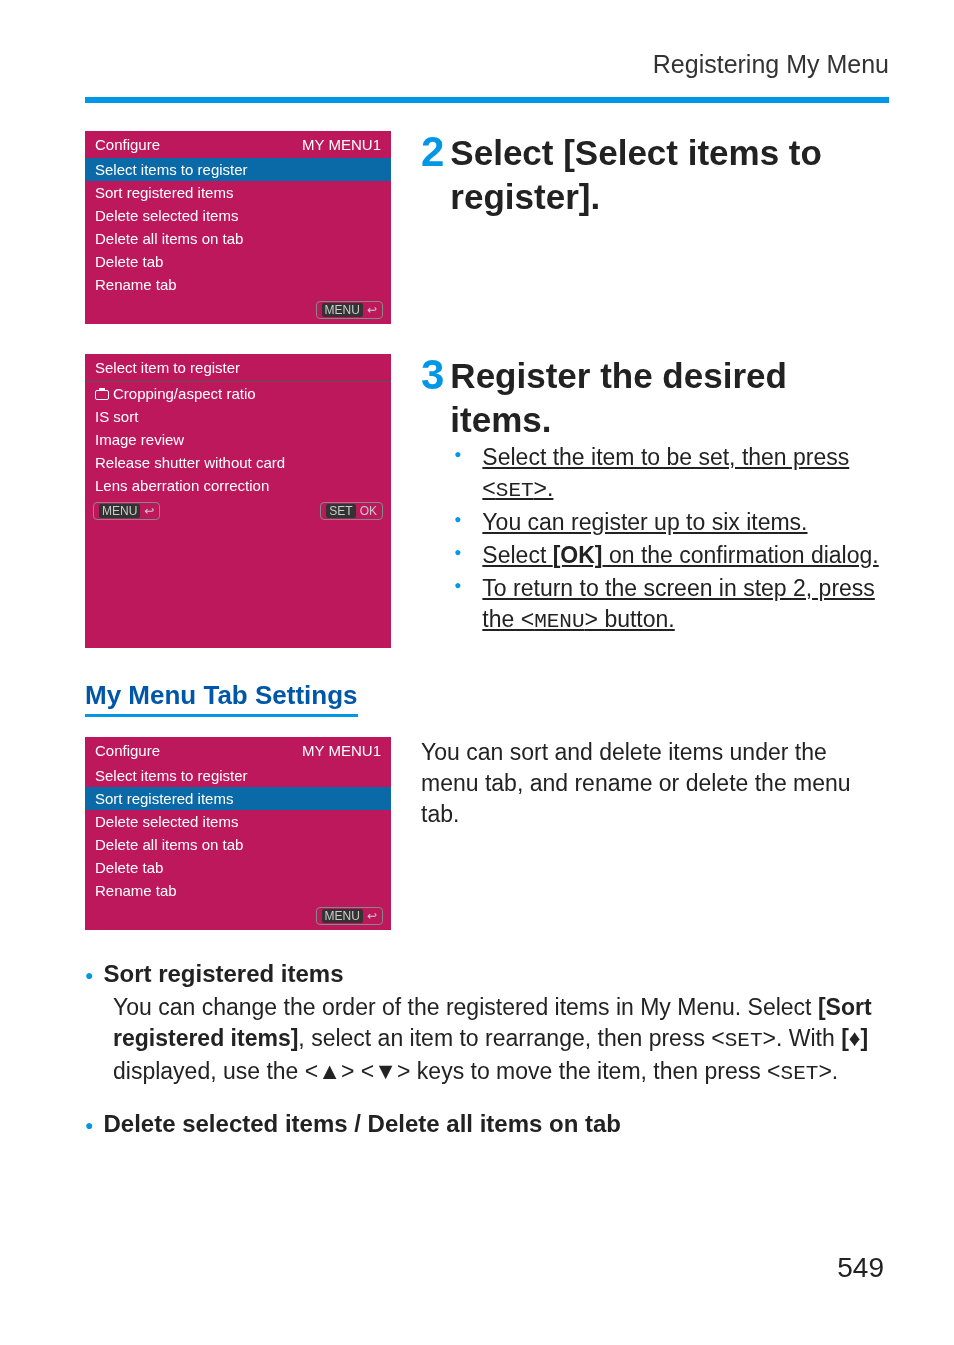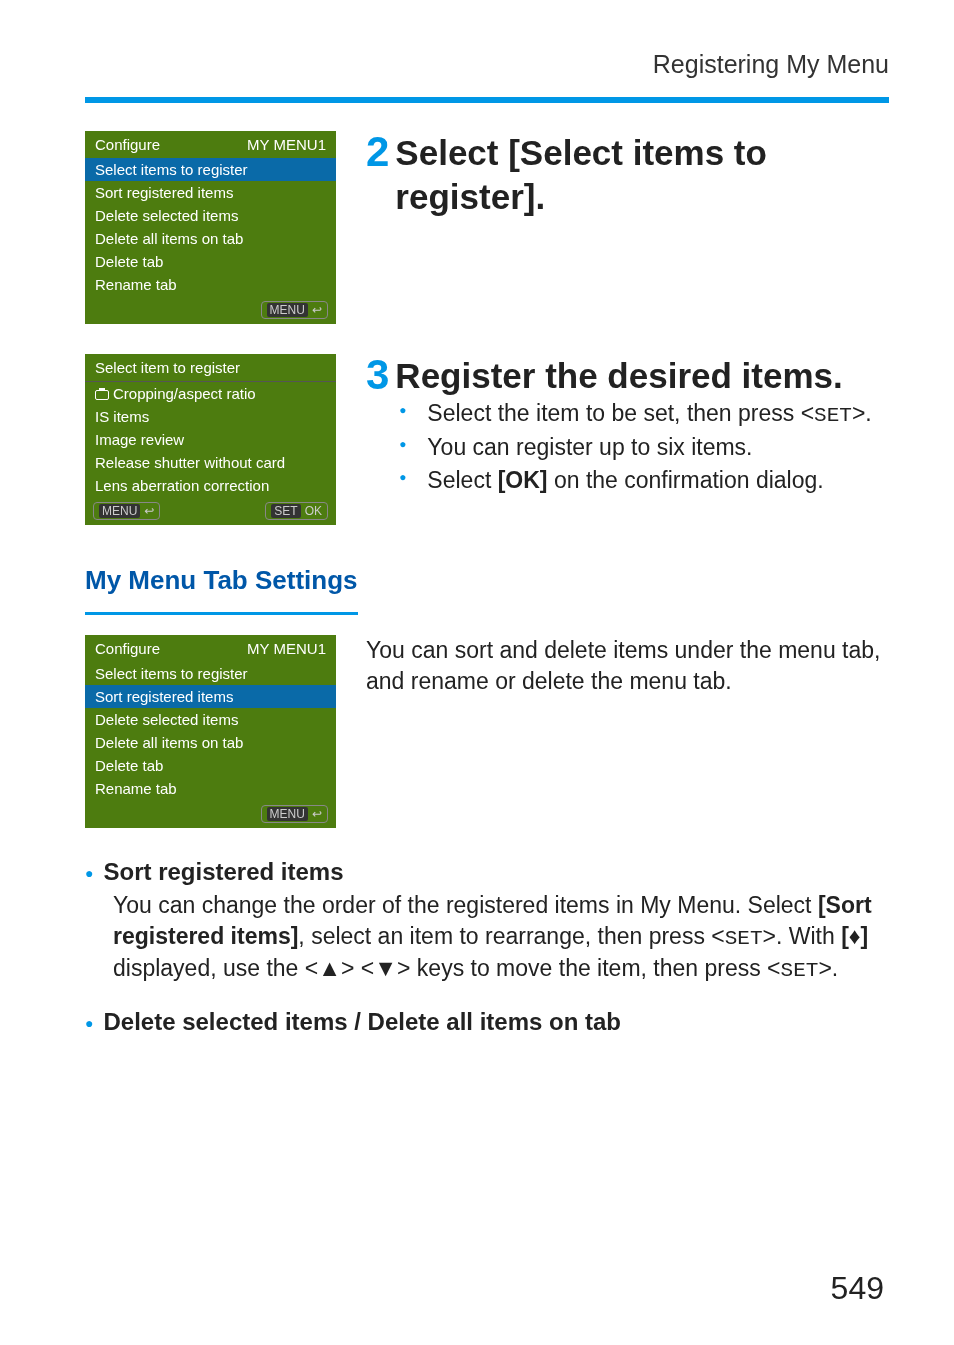--- a/index.html
+++ b/index.html
@@ -1,43 +1,43 @@
 <!DOCTYPE html>
 <html><head>
 <meta charset="utf-8">
 <style>
   * { box-sizing: border-box; margin: 0; padding: 0; }
   html, body { width: 954px; height: 1345px; font-family: Arial, Helvetica, sans-serif; background: #fff; color: #222; }
   .page { width: 954px; height: 1345px; position: relative; padding: 50px 65px 0 85px; }
   .header-text { text-align: right; font-size: 25px; color: #333; }
   .accent-bar { height: 6px; background: #0097e6; margin-top: 18px; margin-bottom: 28px; }
   .row { display: flex; gap: 30px; margin-bottom: 30px; }
-  .screen { width: 251px; background: #4d7c0f; color: #fff; font-size: 16px; flex-shrink: 0; }
+  .screen { width: 306px; background: #be185d; color: #fff; font-size: 16px; flex-shrink: 0; }
   .s-head { display: flex; justify-content: space-between; padding: 5px 10px; font-size: 15px; }
   .s-item { padding: 3px 10px; font-size: 15px; }
   .s-item.sel { background: #0a6aa8; }
   .s-hr { border-top: 1px solid #555; }
   .s-foot { display: flex; justify-content: flex-end; padding: 5px 8px; }
   .s-foot.btw { justify-content: space-between; }
   .pillbox { display:inline-flex; align-items:center; border:1px solid #888; border-radius:4px; font-size:12px; padding:1px 5px; gap:4px; color:#ccc; }
   .pillbox .dark { background:#333; padding:0 3px; border-radius:2px; }
   .step { display: flex; align-items: flex-start; gap: 6px; margin-bottom: 10px; }
   .stepnum { font-weight: bold; color: #0097e6; font-size: 42px; line-height: 1; font-family: Arial, sans-serif; }
   .steptitle { font-size: 35px; font-weight: bold; line-height: 1.25; }
-  .bullets { list-style: none; padding-left: 4px; }
+  .bullets { list-style: none; padding-left: 4px; text-decoration: underline; }
   .bullets li { font-size: 23px; line-height: 1.35; position: relative; padding-left: 28px; margin-bottom: 2px; }
   .bullets li::before { content: "●"; position: absolute; left: 0; top: 4px; font-size: 12px; color: #0097e6; }
   .mono { font-family: "Courier New", monospace; font-size: 21px; }
-  .sectionhead { display: inline-block; font-size: 26px; font-weight: bold; color: #0057a8; border-bottom: 3px solid #0097e6; padding-bottom: 16px; margin: 10px 0 20px 0; }
+  .sectionhead { display: inline-block; font-size: 26px; font-weight: bold; color: #0057a8; border-bottom: 3px solid #0097e6; padding-bottom: 3px; margin: 2px 0 20px 0; }
   .para { font-size: 23px; line-height: 1.35; }
   .subhead { font-size: 24px; font-weight: bold; color: #222; margin-bottom: 4px; }
   .subhead::before { content:"●"; color:#0097e6; font-size:14px; margin-right:10px; vertical-align:2px; }
   .body-block { margin-bottom: 22px; }
   .body-block .para { padding-left: 28px; }
-  .pagenum { position: absolute; bottom: 38px; right: 70px; font-size: 32px; }
+  .pagenum { position: absolute; bottom: 61px; right: 70px; font-size: 28px; }
   .cam-icon { display:inline-block; width:14px; height:10px; border:1px solid #fff; border-radius:2px; position:relative; margin-right:4px; vertical-align:-1px; }
   .cam-icon::before { content:""; position:absolute; top:-3px; left:3px; width:6px; height:3px; background:#fff; }
   .rcol { flex: 1; }
   .glyph { font-family: Arial, sans-serif; font-weight: normal; }
 </style>
 </head>
 <body>
 
 <div class="page">
   <div class="header-text">Registering My Menu</div>
@@ -72,21 +72,21 @@
   </div>
 
   
   <div class="row">
     <div class="screen">
       <div class="s-head">
           <span>Select item to register</span>
         </div>
       <div class="s-hr"></div>
       <div class="s-item"><span class="cam-icon"></span><span>Cropping/aspect ratio</span></div>
-      <div class="s-item">IS items</div>
+      <div class="s-item">IS sort</div>
       <div class="s-item">Image review</div>
       <div class="s-item">Release shutter without card</div>
       <div class="s-item">Lens aberration correction</div>
       <div class="s-foot btw">
         <span class="pillbox">
           <span class="dark">MENU</span>
             <span>↩</span>
         </span>
         <span class="pillbox">
           <span class="dark">SET</span>
@@ -96,20 +96,21 @@
     </div>
     <div class="rcol">
       <div class="step">
         <div class="stepnum">3</div>
         <div>
           <div class="steptitle">Register the desired items.</div>
           <ul class="bullets">
             <li><span>Select the item to be set, then press &lt;</span><span class="mono">SET</span><span>&gt;.</span></li>
             <li>You can register up to six items.</li>
             <li><span>Select </span><b>[OK]</b><span> on the confirmation dialog.</span></li>
+            <li><span>To return to the screen in step 2, press the &lt;</span><span class="mono">MENU</span><span>&gt; button.</span></li>
           </ul>
         </div>
       </div>
     </div>
   </div>
 
   
   <div class="sectionhead">My Menu Tab Settings</div>
 
   

